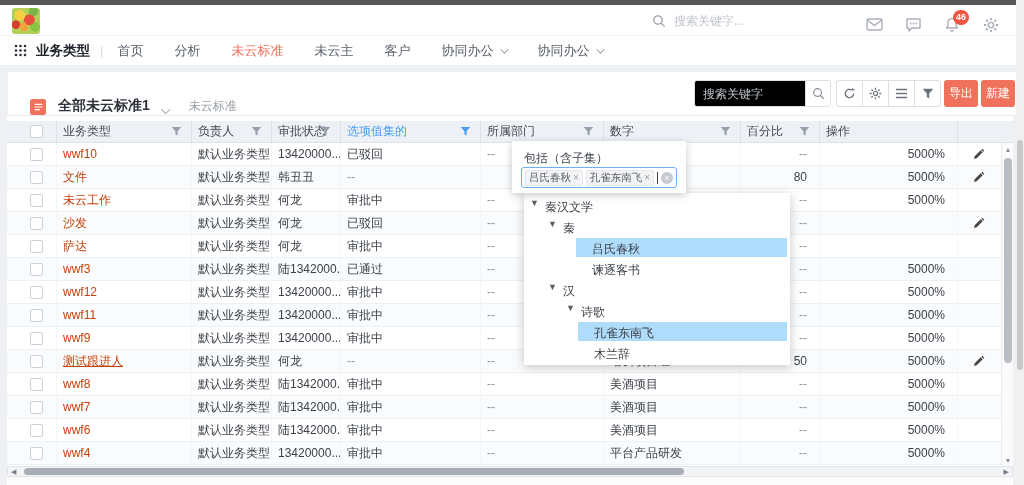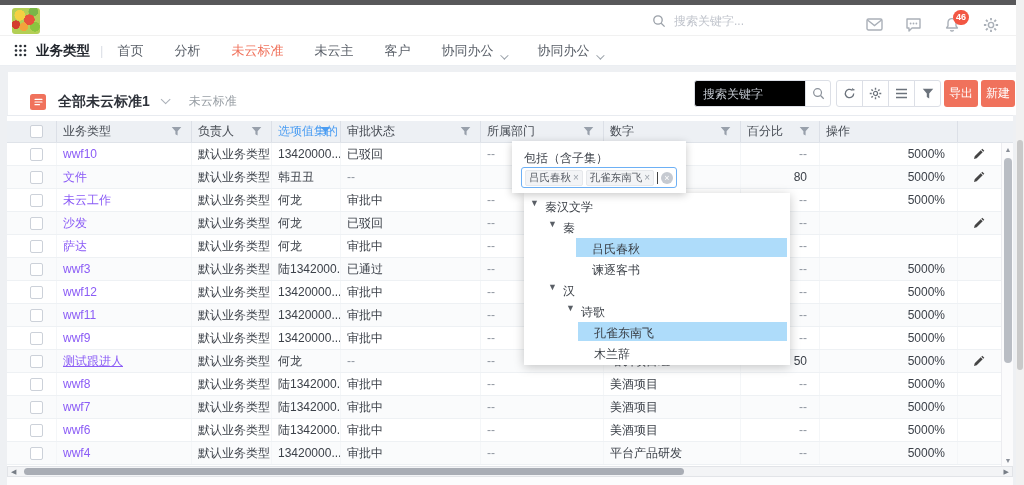--- a/index.html
+++ b/index.html
@@ -29,29 +29,29 @@
   .badge{position:absolute;left:9px;top:-7px;min-width:16px;height:15px;border-radius:8px;background:#f25643;
     color:#fff;font-size:9px;line-height:15px;text-align:center;padding:0 3px;font-weight:bold}
   .avatar{width:24px;height:24px;background:#35b5cf;color:#fff;font-size:11px;display:flex;align-items:center;
     justify-content:center;clip-path:polygon(50% 0,94% 25%,94% 75%,50% 100%,6% 75%,6% 25%)}
   
   .navbar{position:absolute;left:0;top:36px;width:1016px;height:30px;background:#fff;border-bottom:1px solid #ebeef2;
     display:flex;align-items:center;padding-left:14px;font-size:13px;color:#5a6069}
   .grid-icon{margin-right:9px;display:flex}
   .app-title{font-weight:bold;color:#23272e;font-size:13.5px}
   .nav-divider{color:#dcdfe6;margin:0 14px 0 10px}
-  .nav-item{display:flex;align-items:flex-end;margin-right:31px;cursor:pointer}
+  .nav-item{display:flex;align-items:center;margin-right:31px;cursor:pointer}
   .nav-item.active{color:#f0725c}
   .caret{width:6px;height:6px;border-right:1.4px solid #99a0a8;border-bottom:1.4px solid #99a0a8;
     transform:rotate(45deg) translateY(-2px);margin-left:7px}
   
   .band{position:absolute;left:0;top:66px;width:1016px;height:419px;background:#eef0f3}
   
   .toolbar{position:absolute;left:8px;top:72px;width:1008px;height:43px;background:#fff}
-  .tb-left{position:absolute;left:22px;top:8px;height:43px;display:flex;align-items:center}
+  .tb-left{position:absolute;left:22px;top:0;height:43px;display:flex;align-items:flex-end}
   .view-title{font-size:14px;font-weight:bold;color:#2e323a;margin-left:12px}
   .tb-caret{width:7px;height:7px;border-right:1.5px solid #aab0b8;border-bottom:1.5px solid #aab0b8;
     transform:rotate(45deg) translateY(-3px);margin-left:10px}
   .view-type{font-size:12px;color:#9aa0a6;margin-left:22px}
   .tsearch{position:absolute;left:686px;top:8px;width:112px;height:27px;border:1px solid #dcdfe6;border-radius:3px 0 0 3px;
     font-size:12px;color:#606266;padding:0 8px;outline:none;background:#000000}
   .tsearch::placeholder{color:#bfc4cc}
   .tsearch-btn{position:absolute;left:797px;top:8px;width:26px;height:27px;border:1px solid #dcdfe6;border-radius:0 3px 3px 0;
     background:#fff;display:flex;align-items:center;justify-content:center;color:#8a9099;cursor:pointer}
   .ibtn{position:absolute;top:8px;width:27px;height:27px;border:1px solid #dcdfe6;background:#fff;display:flex;
@@ -69,21 +69,21 @@
   .th{position:relative;display:flex;align-items:center;padding-left:6px;border-right:1px solid #dce0e7;
     white-space:nowrap;overflow:hidden;cursor:pointer}
   .th .funnel{position:absolute;right:9px;color:#98a0ab;display:flex}
   .th.active,.th.active .funnel{color:#4b9df2}
   .tbody{position:absolute;left:0;top:27px;width:1006px;height:324px;overflow:hidden}
   .tr{height:23px;font-size:12px;border-bottom:1px solid #eef1f4;background:#fff}
   .tr.alt{background:#fafbfc}
   .td{display:flex;align-items:center;padding-left:6px;height:100%;border-right:1px solid #f4f6f8;
     white-space:nowrap;overflow:hidden;color:#3c4149}
   .td.right{justify-content:flex-end;padding-right:12px}
-  .td .name{color:#8b5cf6;cursor:pointer}
+  .td .name{color:#c2410c;cursor:pointer}
   .td .name.u{text-decoration:underline}
   .td.muted{color:#9096a0}
   .cb{width:13px;height:13px;border:1px solid #ccd1d9;border-radius:2px;background:#fff;margin-left:17px;cursor:pointer}
   .td.ops{padding-left:14px;cursor:pointer}
   
   .vscroll{position:absolute;left:994px;top:27px;width:12px;height:324px;background:#fbfbfc;border-left:1px solid #ececf0}
   .vs-arrow{position:absolute;left:0;width:12px;font-size:7px;color:#8a8f98;text-align:center}
   .vs-up{top:3px}.vs-down{bottom:3px}
   .vthumb{position:absolute;left:2px;top:15px;width:8px;height:205px;background:#b9bdc4;border-radius:4px}
   
@@ -272,37 +272,37 @@
           </span>
         </div>
         <div class="th">
           <span>负责人</span>
           <span class="funnel">
             <svg width="11" height="11" viewBox="0 0 11 11">
               <path d="M.7 1h9.6L6.6 5.2v4.4L4.4 8.3V5.2z" fill="currentColor"></path>
             </svg>
           </span>
         </div>
+        <div class="th">
+          <span>审批状态</span>
+          <span class="funnel">
+            <svg width="11" height="11" viewBox="0 0 11 11">
+              <path d="M.7 1h9.6L6.6 5.2v4.4L4.4 8.3V5.2z" fill="currentColor"></path>
+            </svg>
+          </span>
+        </div>
         <div class="th active">
           <span>选项值集的</span>
           <span class="funnel">
             <svg width="11" height="11" viewBox="0 0 11 11">
               <path d="M.7 1h9.6L6.6 5.2v4.4L4.4 8.3V5.2z" fill="currentColor"></path>
             </svg>
           </span>
         </div>
         <div class="th">
-          <span>审批状态</span>
-          <span class="funnel">
-            <svg width="11" height="11" viewBox="0 0 11 11">
-              <path d="M.7 1h9.6L6.6 5.2v4.4L4.4 8.3V5.2z" fill="currentColor"></path>
-            </svg>
-          </span>
-        </div>
-        <div class="th">
           <span>所属部门</span>
           <span class="funnel">
             <svg width="11" height="11" viewBox="0 0 11 11">
               <path d="M.7 1h9.6L6.6 5.2v4.4L4.4 8.3V5.2z" fill="currentColor"></path>
             </svg>
           </span>
         </div>
         <div class="th">
           <span>数字</span>
           <span class="funnel">

